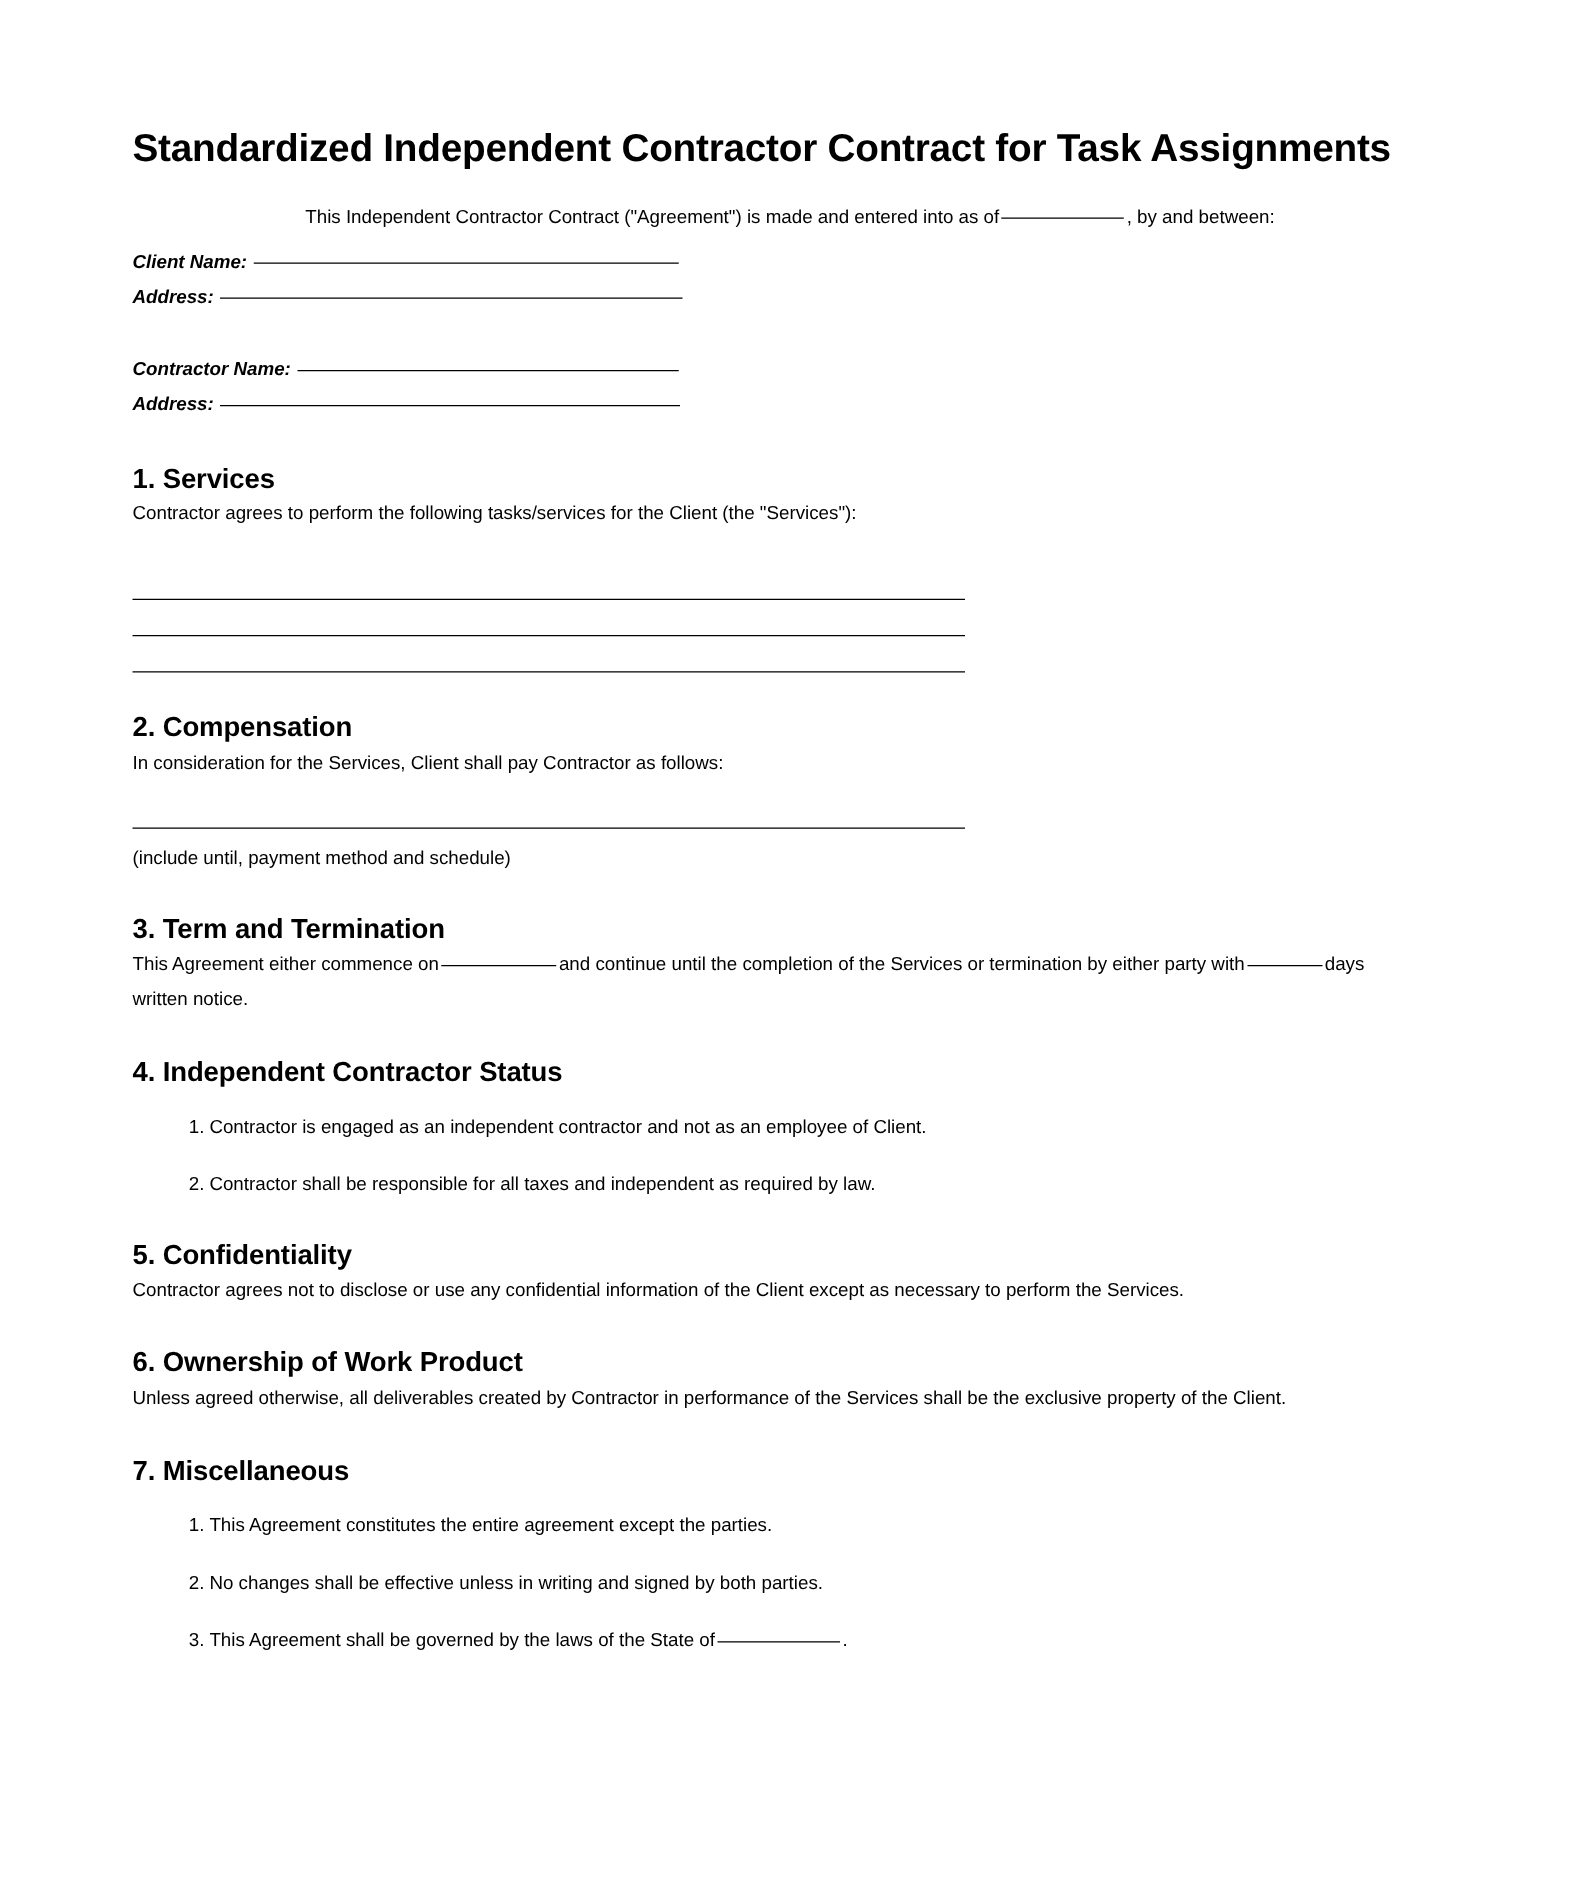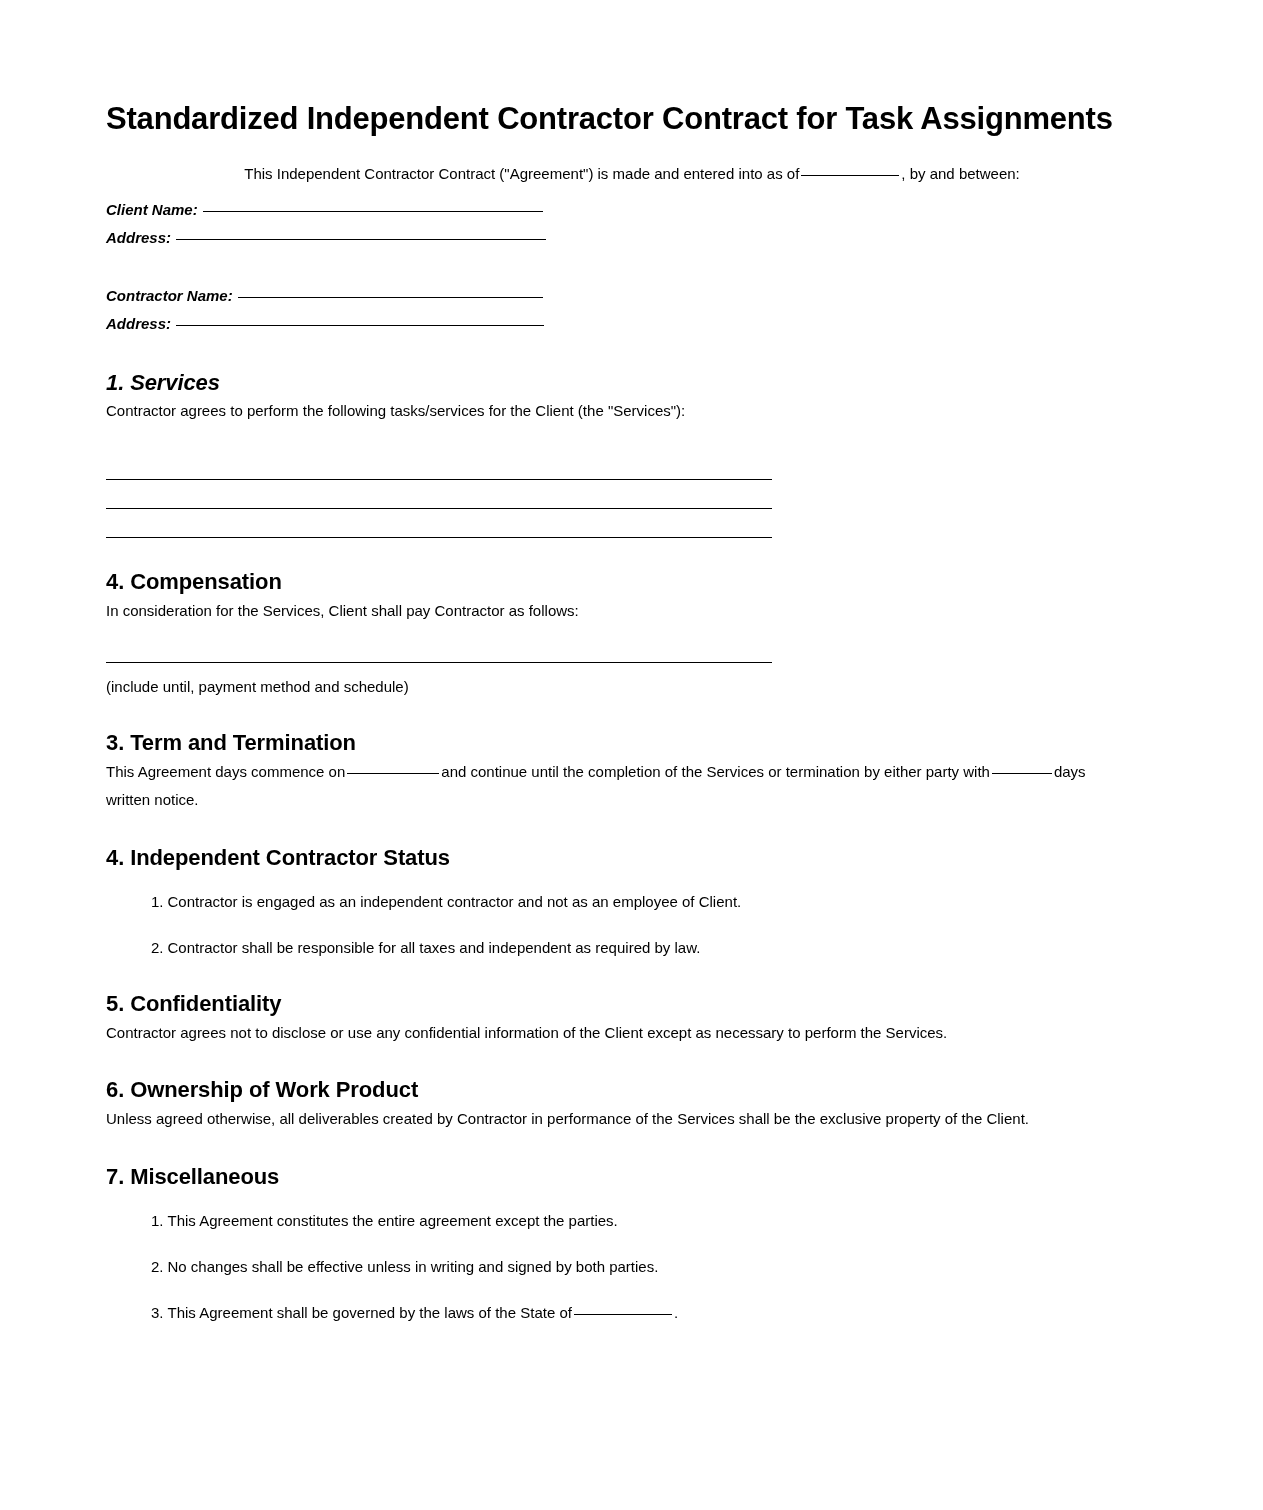--- a/index.html
+++ b/index.html
@@ -68,21 +68,21 @@
   .party-gap { height: 30px; }
 
   
   h2.section-heading {
     font-size: 22px;
     font-weight: bold;
     line-height: 1.3;
     margin: 30px 0 0 0;
     letter-spacing: -0.1px;
   }
-  h2.section-heading.first { margin-top: 32px; font-style: italic; }
+  h2.section-heading.first { margin-top: 32px; }
 
   .section-body {
     margin-top: 18px;
   }
 
   
   .blank-lines {
     margin: 26px 0 0 0;
   }
   .blank-line {
@@ -142,29 +142,29 @@
   </div>
 
   <h2 class="section-heading first">1. Services</h2>
   <p class="body-text section-body">Contractor agrees to perform the following tasks/services for the Client (the "Services"):</p>
   <div class="blank-lines">
     <div class="blank-line"></div>
     <div class="blank-line"></div>
     <div class="blank-line"></div>
   </div>
 
-  <h2 class="section-heading">4. Compensation</h2>
+  <h2 class="section-heading">2. Compensation</h2>
   <p class="body-text section-body">In consideration for the Services, Client shall pay Contractor as follows:</p>
   <div class="blank-lines" style="margin-top:8px">
     <div class="blank-line"></div>
   </div>
   <p class="note-text">(include until, payment method and schedule)</p>
 
   <h2 class="section-heading">3. Term and Termination</h2>
-  <p class="body-text section-body para-wide"><span>This Agreement days commence on</span><span class="fill fill-md"></span><span>and continue until the completion of the Services or termination by either party with</span><span class="fill fill-sm"></span><span>days written notice.</span></p>
+  <p class="body-text section-body para-wide"><span>This Agreement either commence on</span><span class="fill fill-md"></span><span>and continue until the completion of the Services or termination by either party with</span><span class="fill fill-sm"></span><span>days written notice.</span></p>
 
   <h2 class="section-heading">4. Independent Contractor Status</h2>
   <ol class="num-list">
     <li><span class="li-num">1.</span><span>Contractor is engaged as an independent contractor and not as an employee of Client.</span></li>
     <li><span class="li-num">2.</span><span>Contractor shall be responsible for all taxes and independent as required by law.</span></li>
   </ol>
 
   <h2 class="section-heading">5. Confidentiality</h2>
   <p class="body-text section-body para-wide">Contractor agrees not to disclose or use any confidential information of the Client except as necessary to perform the Services.</p>
 

